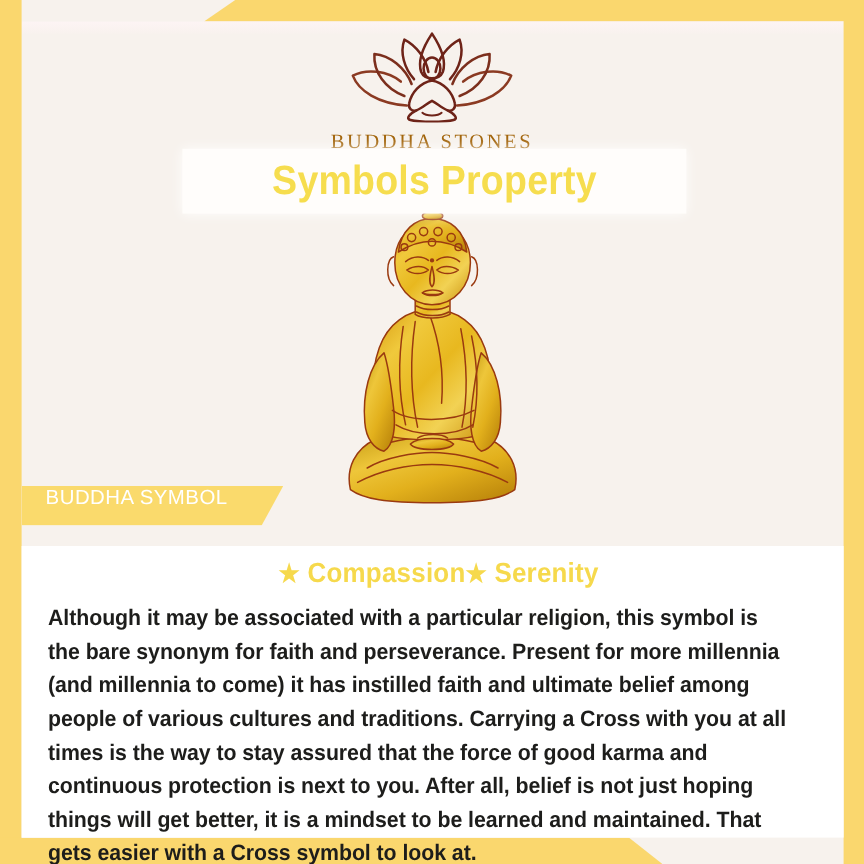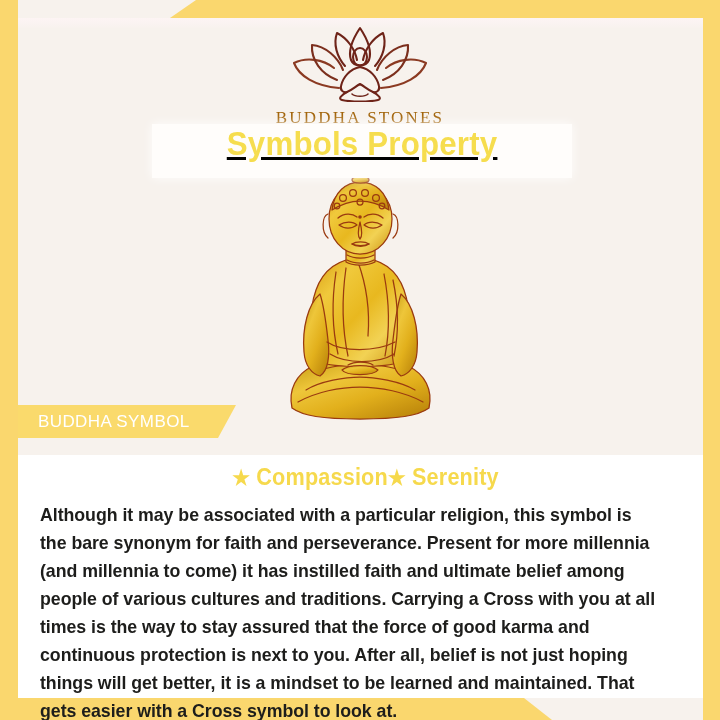--- a/index.html
+++ b/index.html
@@ -94,24 +94,23 @@
   }
 
   
   .title-band {
     position: absolute;
     left: 152px; top: 124px;
     width: 420px; height: 54px;
     background: #fffdfb;
     box-shadow: 0 0 10px rgba(255,255,255,0.9);
     display: flex;
-    align-items: flex-start;
+    align-items: center;
     justify-content: center;
     z-index: 6;
-    text-decoration: underline;
   }
   .title-text {
     font-family: "Liberation Sans Narrow", "Liberation Sans", sans-serif;
     font-weight: bold;
     font-size: 34px;
     color: #f6dd4e;
     letter-spacing: 0.2px;
     transform: scaleX(0.92);
     white-space: nowrap;
   }
@@ -126,21 +125,20 @@
   .buddha-svg { width: 100%; height: 100%; display: block; }
 
   
   .symbol-ribbon {
     position: absolute;
     left: 18px; top: 405px;
     width: 218px; height: 33px;
     background: #fada6c;
     clip-path: polygon(0 0, 218px 0, 200px 33px, 0 33px);
     display: flex;
-    align-items: center;
     z-index: 7;
   }
   .symbol-ribbon-text {
     padding-left: 20px;
     font-family: "Liberation Sans", sans-serif;
     font-size: 17px;
     color: #ffffff;
     letter-spacing: 0.4px;
   }
 

